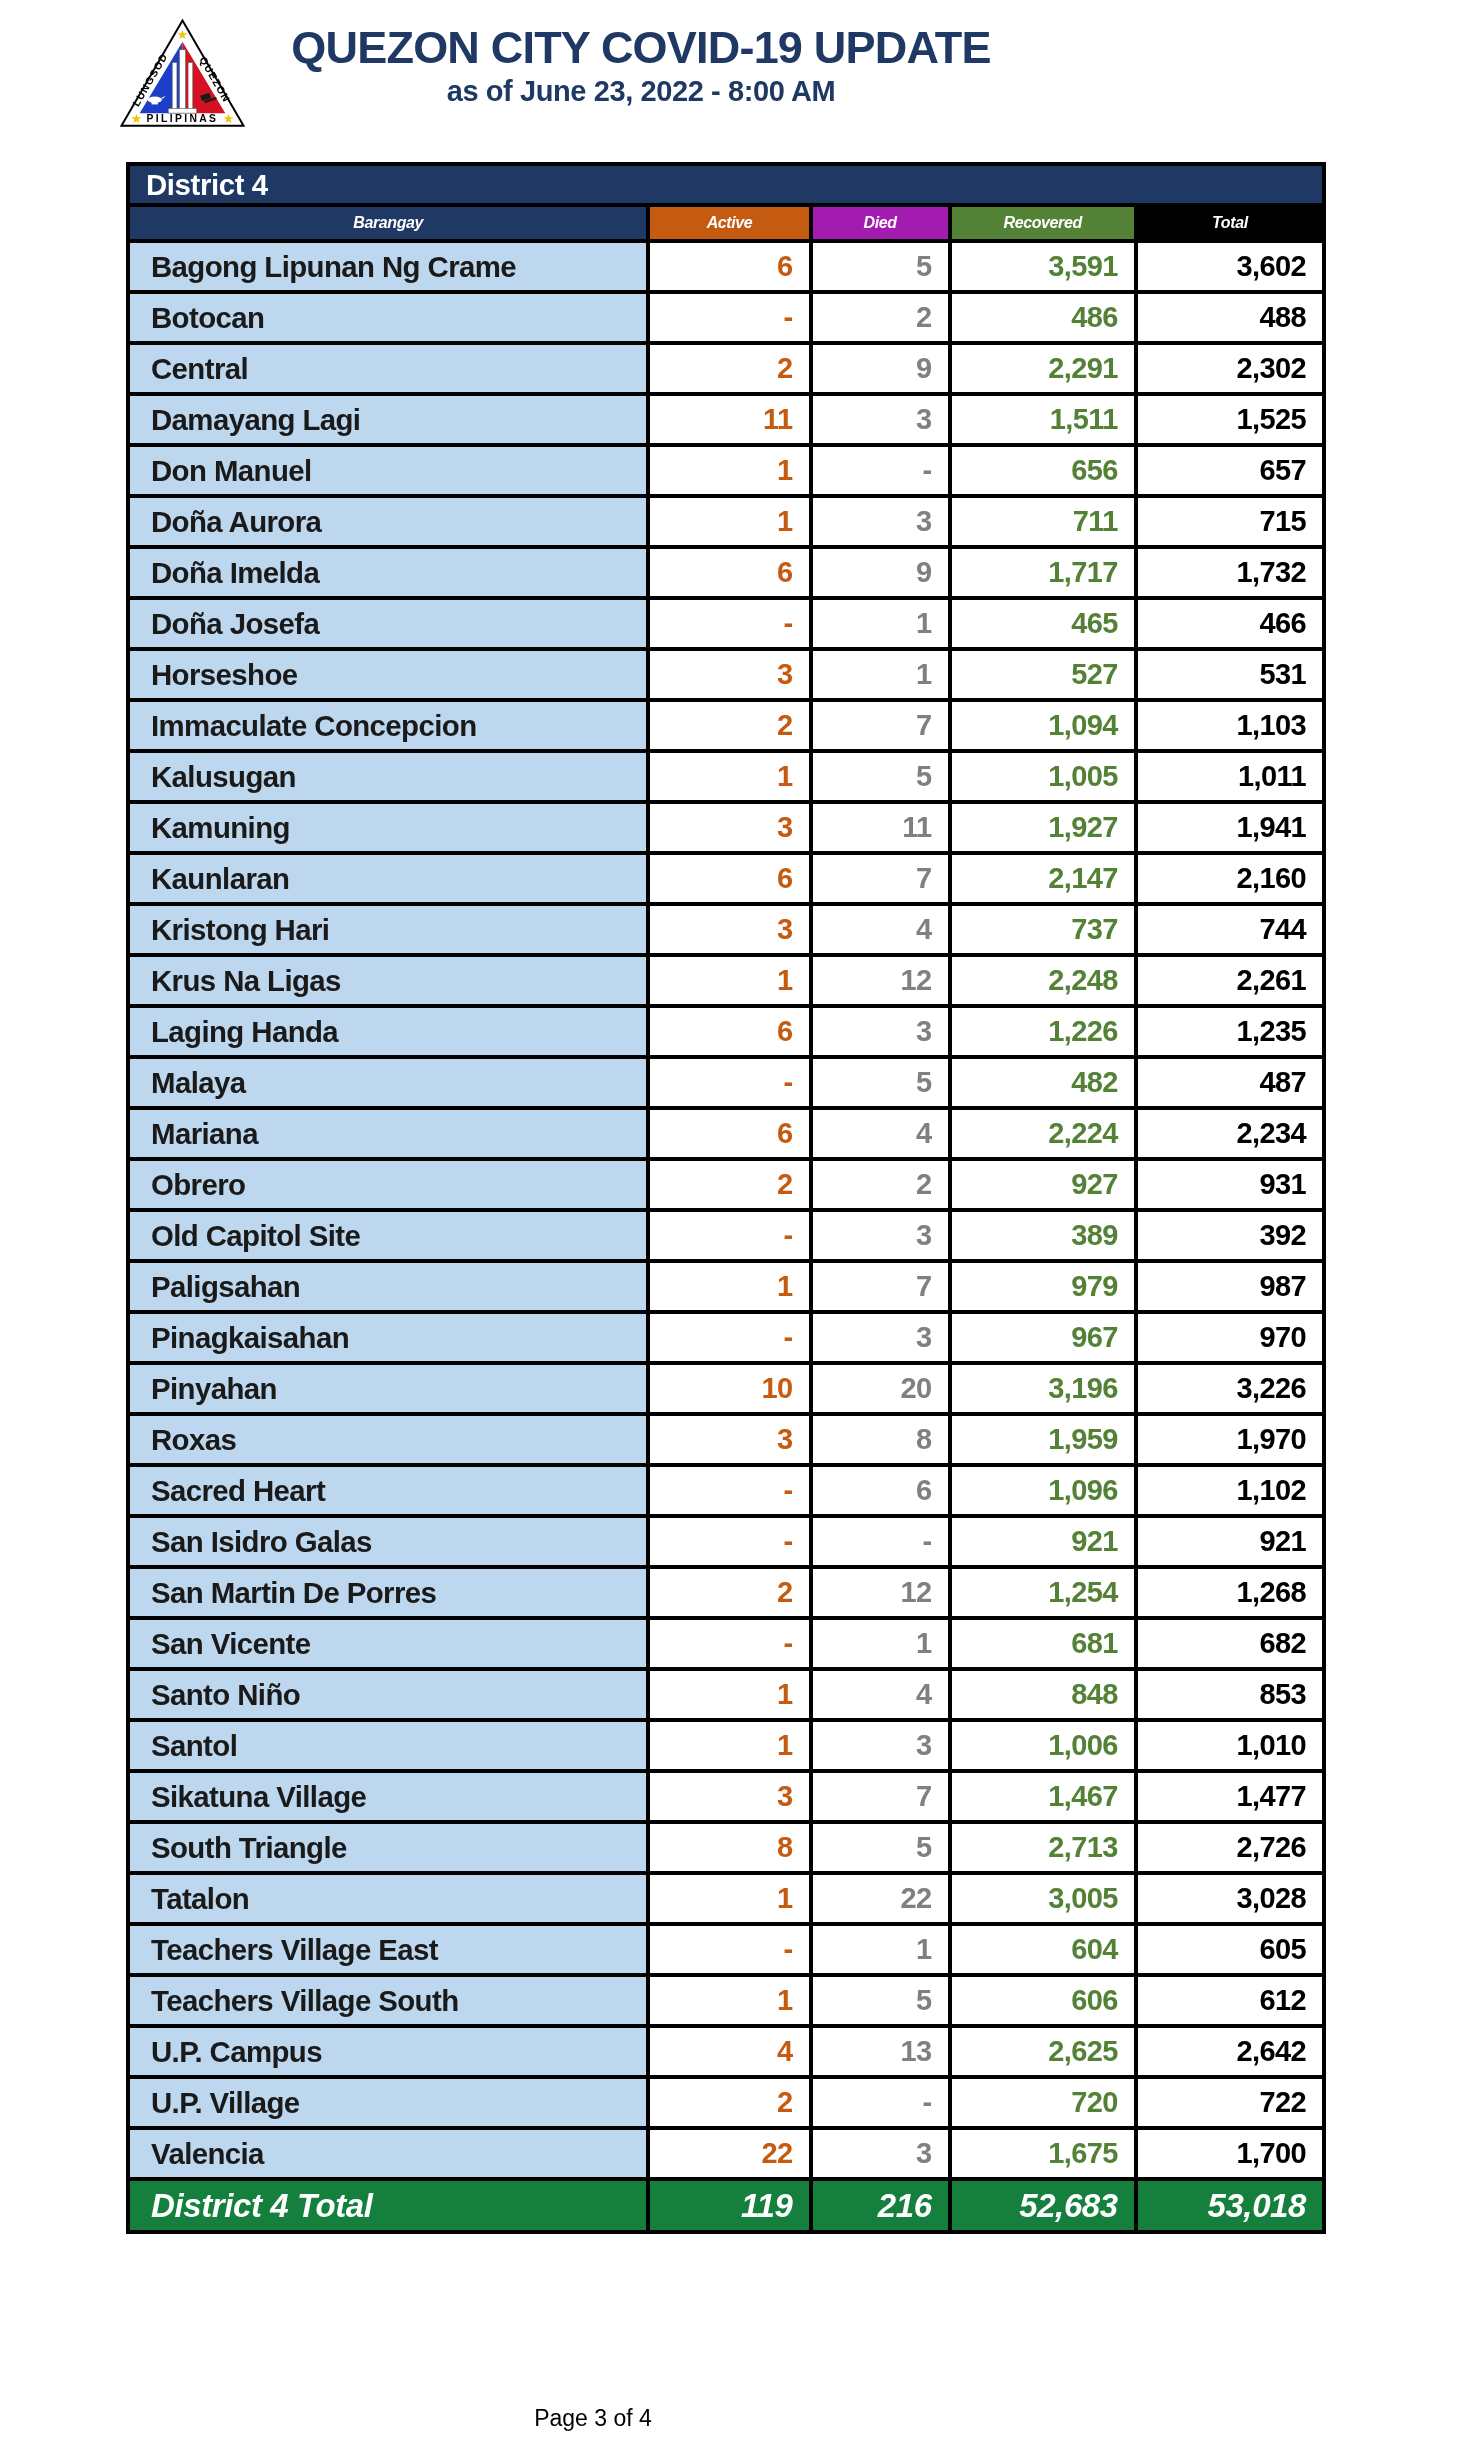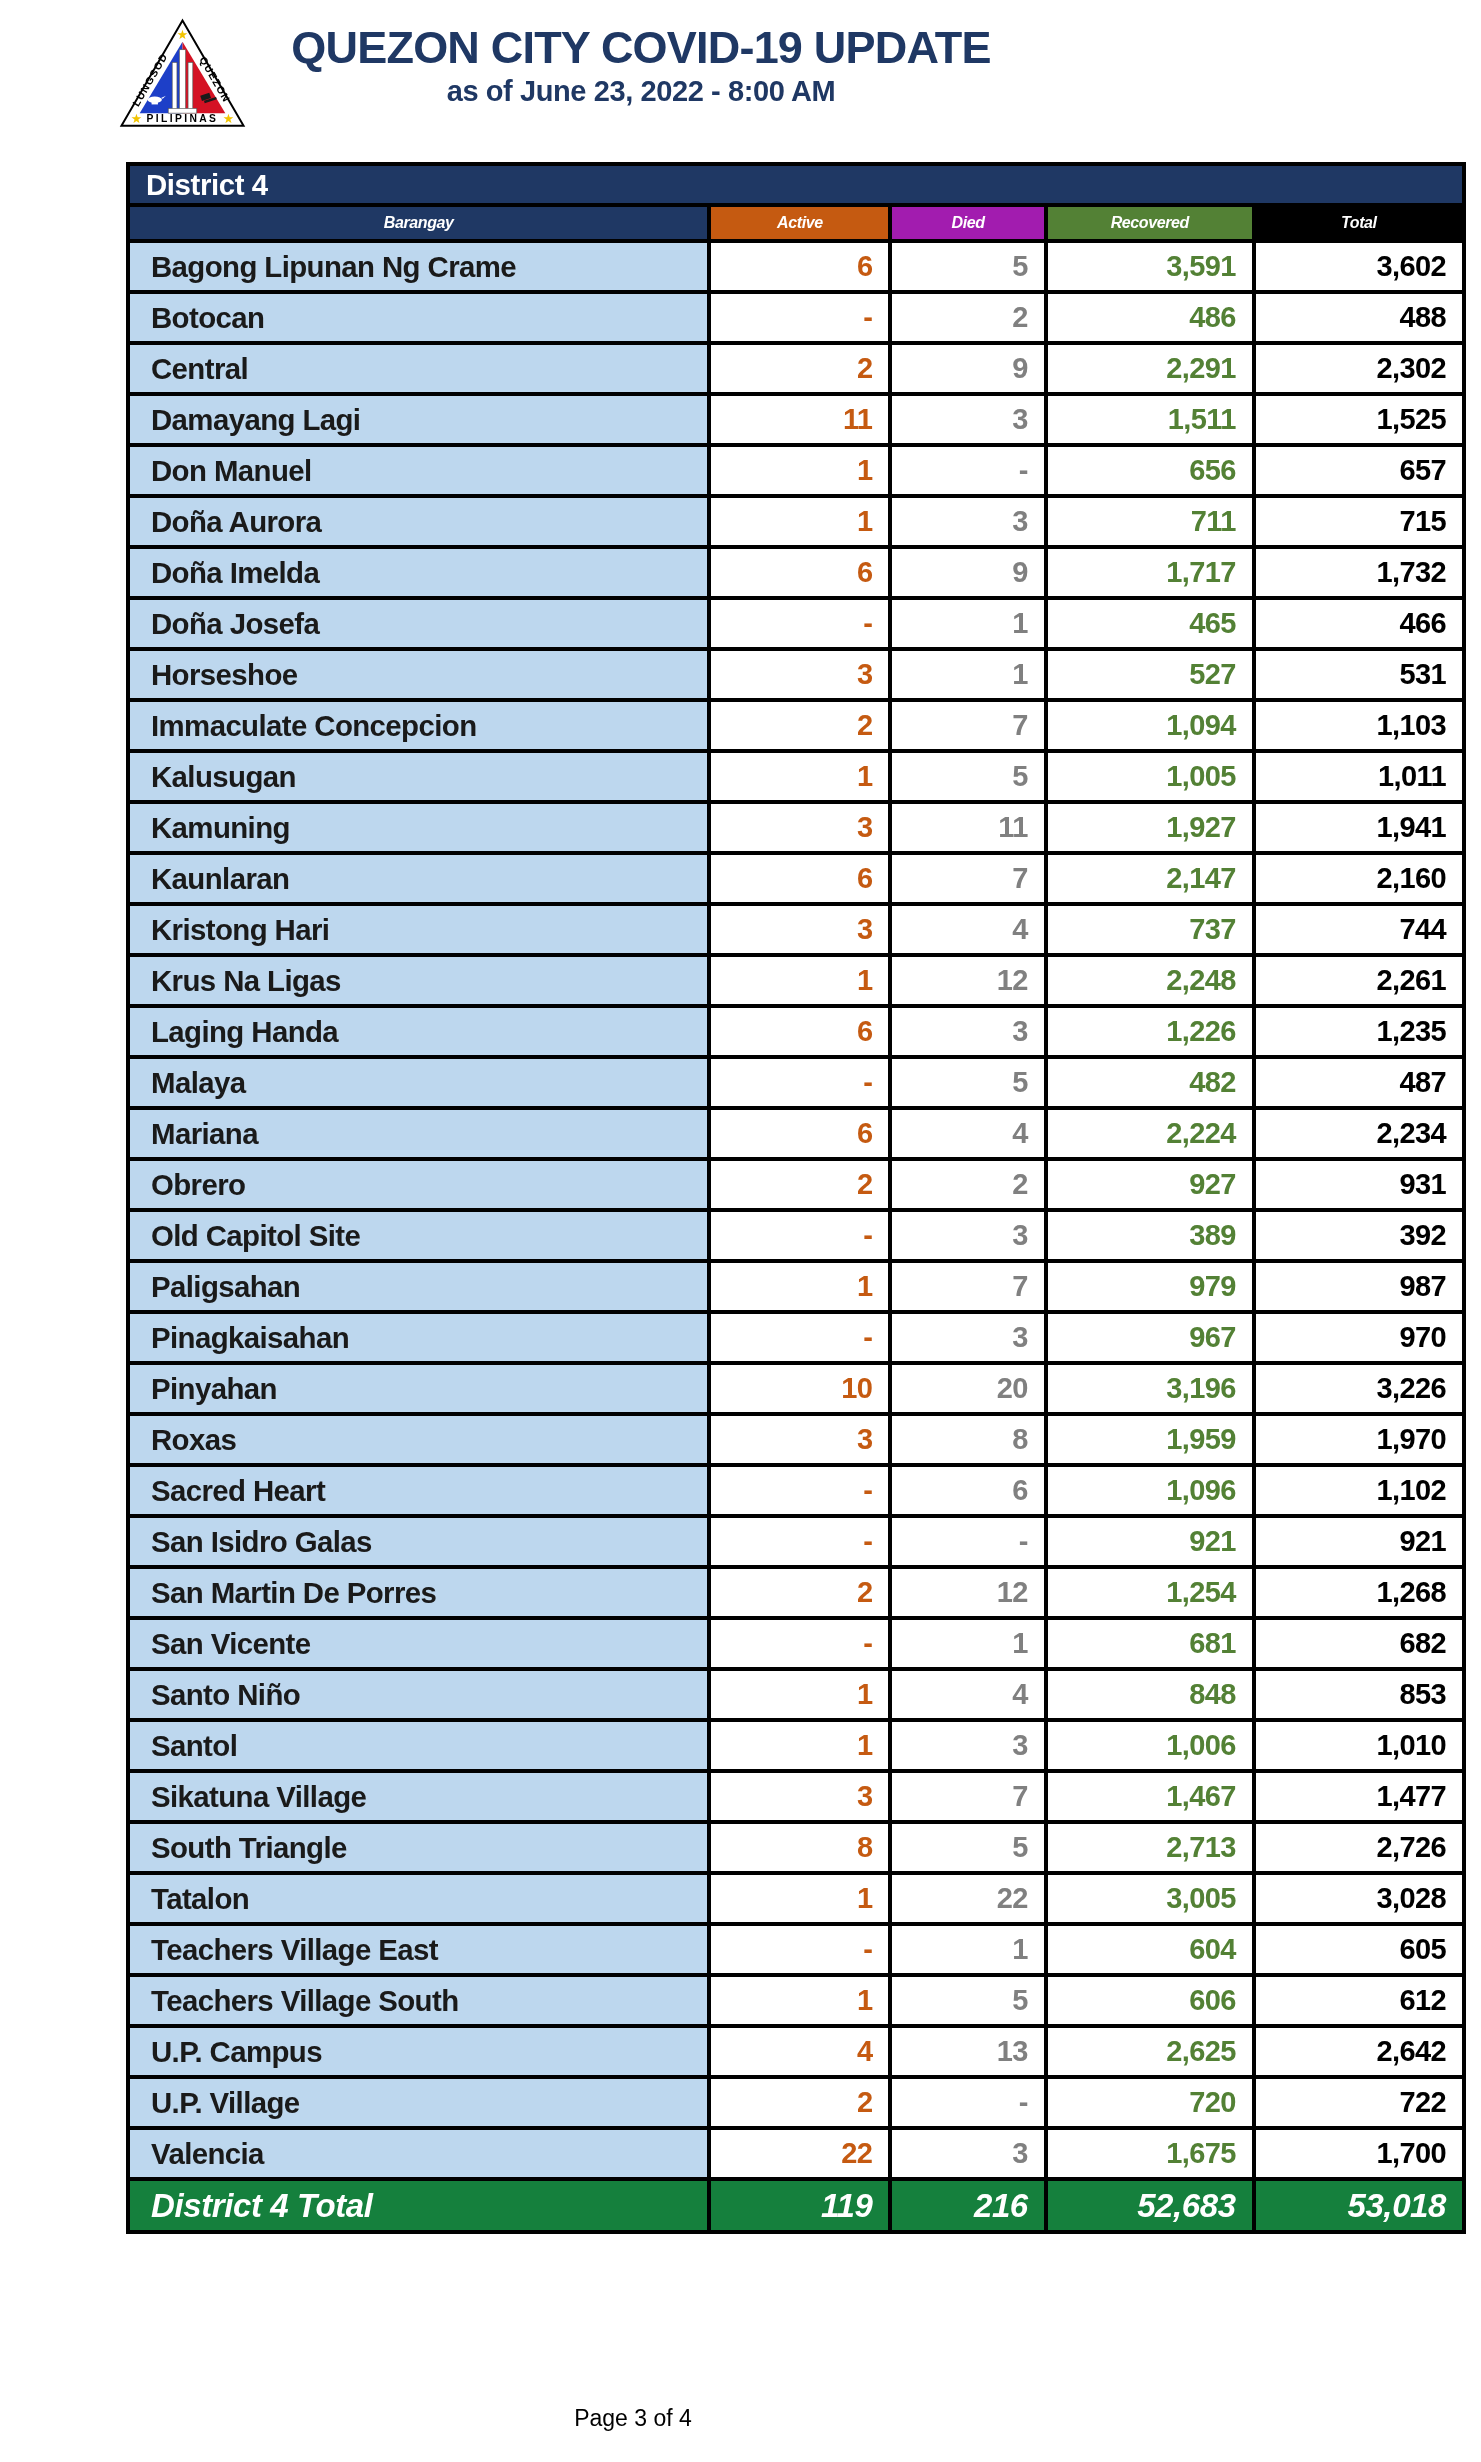--- a/index.html
+++ b/index.html
@@ -6,21 +6,21 @@
   body { width:1482px; height:2462px; font-family:"Liberation Sans", sans-serif; }
   .page { position:relative; width:1482px; height:2462px; background:#fff; overflow:hidden; }
 
   
   .logo { position:absolute; left:118px; top:17.5px; width:129px; height:111px; }
   .titles { position:absolute; left:0; top:24px; width:1282px; text-align:center; }
   .main-title { font-size:45px; font-weight:bold; color:#1F3864; letter-spacing:-0.8px; line-height:1.05; }
   .sub-title { font-size:29px; font-weight:bold; color:#1F3864; margin-top:4px; letter-spacing:-0.4px; }
 
   
-  table.covid { position:absolute; left:126px; top:162px; width:1340px; border-collapse:collapse; table-layout:fixed; }
+  table.covid { position:absolute; left:126px; top:162px; width:1200px; border-collapse:collapse; table-layout:fixed; }
   table.covid td, table.covid th { border:4px solid #000; box-sizing:content-box; overflow:hidden; white-space:nowrap; }
 
   .district-band th { background:#1F3864; color:#fff; height:37px; font-size:29.4px; font-weight:bold; text-align:left; padding:0 0 0 16px; letter-spacing:-0.4px; }
 
   .head-row th { height:32px; color:#fff; font-style:italic; font-weight:bold; font-size:16px; text-align:center; padding:0; letter-spacing:-0.4px; }
   .th-barangay  { background:#1F3864; }
   .th-active    { background:#C55A11; }
   .th-died      { background:#a21caf; }
   .th-recovered { background:#538135; }
   .th-total     { background:#000000; }
@@ -30,21 +30,21 @@
   .num { text-align:right; padding:0 16px 0 3.2px; }
   .c-active    { color:#C55A11; }
   .c-died      { color:#808080; }
   .c-recovered { color:#538135; }
   .c-total     { color:#000000; }
 
   .total-row td { height:49px; background:#15803d; color:#fff; font-style:italic; font-weight:bold; font-size:33px; letter-spacing:-0.4px; }
   .total-row td.total-label { text-align:left; padding:0 6.4px 0 21px; }
 
   
-  .footer { position:absolute; left:0; top:2405px; width:1186px; text-align:center; font-size:23px; color:#000;padding-left:40px; }
+  .footer { position:absolute; left:0; top:2405px; width:1186px; text-align:center; font-size:23px; color:#000; }
 </style>
 </head>
 <body>
 
 <div class="page">
 
   <svg class="logo" viewBox="0 0 162 140">
     <polygon points="81,3 158,136 4,136" fill="#ffffff" stroke="#000000" stroke-width="2.5"></polygon>
     <polygon points="81,30 81,120 27,120" fill="#1D3FC8"></polygon>
     <polygon points="81,30 135,120 81,120" fill="#D41224"></polygon>

